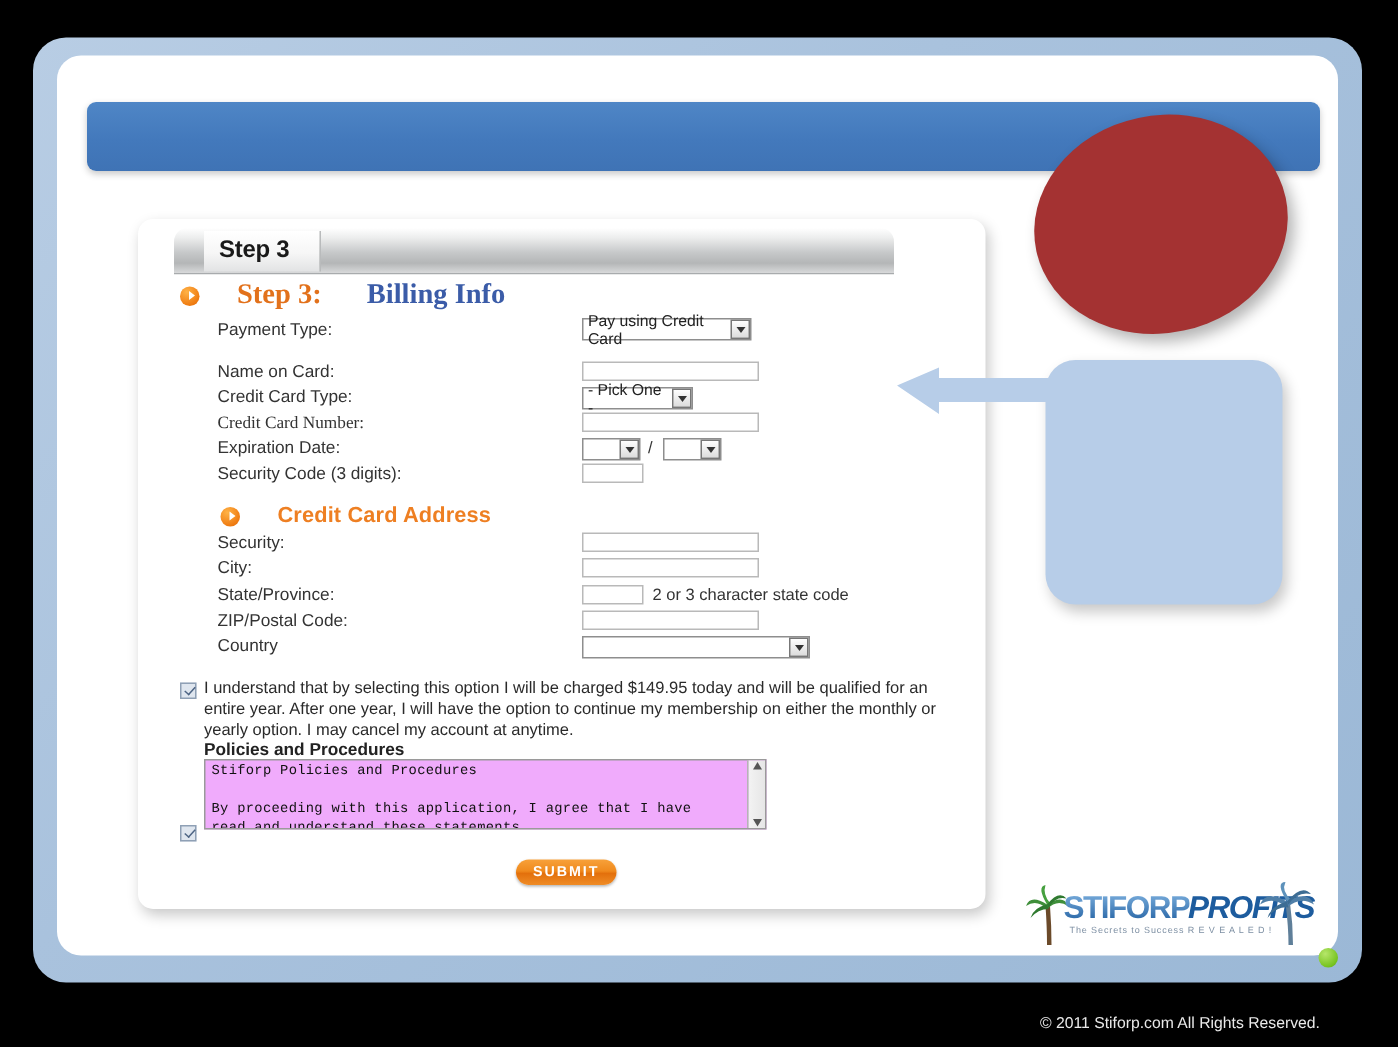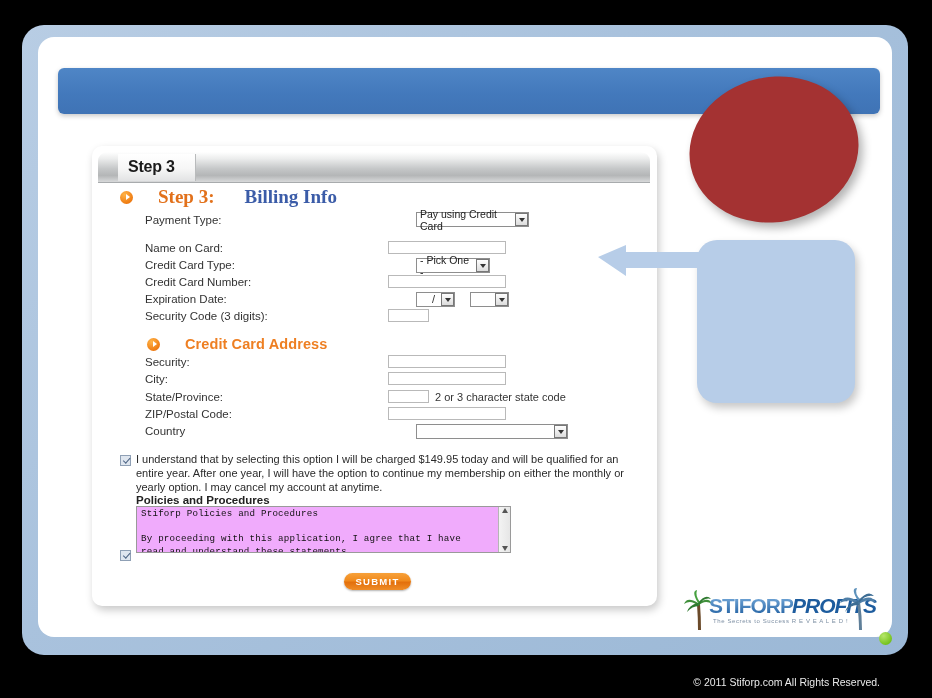--- a/index.html
+++ b/index.html
@@ -78,22 +78,22 @@
   #panel {
     position: absolute;
     left: 92px; top: 146px;
     width: 565px; height: 460px;
     background: #ffffff;
     border-radius: 10px;
     box-shadow: 2px 4px 9px rgba(0,0,0,0.22);
   }
   #tabbar {
     position: absolute;
-    left: 6px; top: 6px;
-    width: 552px; height: 30px;
+    left: 24px; top: 6px;
+    width: 480px; height: 30px;
     background: linear-gradient(180deg,#ffffff 0%,#eceded 22%,#c6c8c9 55%,#b4b6b7 78%,#d8d9da 100%);
     border-radius: 9px 9px 0 0;
     border-bottom: 1px solid #a8abad;
   }
   #tab-step3 {
     position: absolute;
     left: 20px; top: 2px;
     padding: 4px 20px 5px 10px;
     background: linear-gradient(180deg,#ffffff 0%,#f6f6f6 55%,#e2e3e4 100%);
     border-right: 1px solid #b9bbbc;
@@ -163,21 +163,20 @@
     background: #fff;
     border: 1px solid #8e8e8e;
     height: 15px;
     box-sizing: border-box;
     display: flex;
     align-items: center;
     justify-content: space-between;
     font-size: 10.5px;
     color: #222;
     padding-left: 3px;
-    margin-left: 28px;
   }
   .sel .arrowbtn {
     width: 13px; height: 13px;
     margin: 0 0 0 2px;
     background: linear-gradient(180deg,#fefefe,#dcdcdc);
     border: 1px solid #777;
     box-sizing: border-box;
     display: flex; align-items: center; justify-content: center;
     flex: none;
   }
@@ -384,21 +383,21 @@
 
       <span class="lbl" style="left:53px; top:96px;">Name on Card:</span>
       <input class="fld" style="left: 296px; top: 95px; width: 118px;" type="text" value="">
 
       <span class="lbl" style="left:53px; top:113px;">Credit Card Type:</span>
       <div class="sel" style="left:296px; top:112px; width:74px;">
         <span>- Pick One -</span>
         <span class="arrowbtn"></span>
       </div>
 
-      <span class="lbl" style="left:53px; top:130px;">Credit Card Number:</span>
+      <span class="lbl" style="left:53px; top:130px;font-family:Liberation Serif, serif;">Credit Card Number:</span>
       <input class="fld" style="left: 296px; top: 129px; width: 118px;" type="text" value="">
 
       <span class="lbl" style="left:53px; top:147px;text-align:center;">Expiration Date:</span>
       <div class="sel" style="left:296px; top:146px; width:39px;">
         <span></span>
         <span class="arrowbtn"></span>
       </div>
       <span class="slash" style="left:340px; top:147px;">/</span>
       <div class="sel" style="left:350px; top:146px; width:39px;">
         <span></span>

